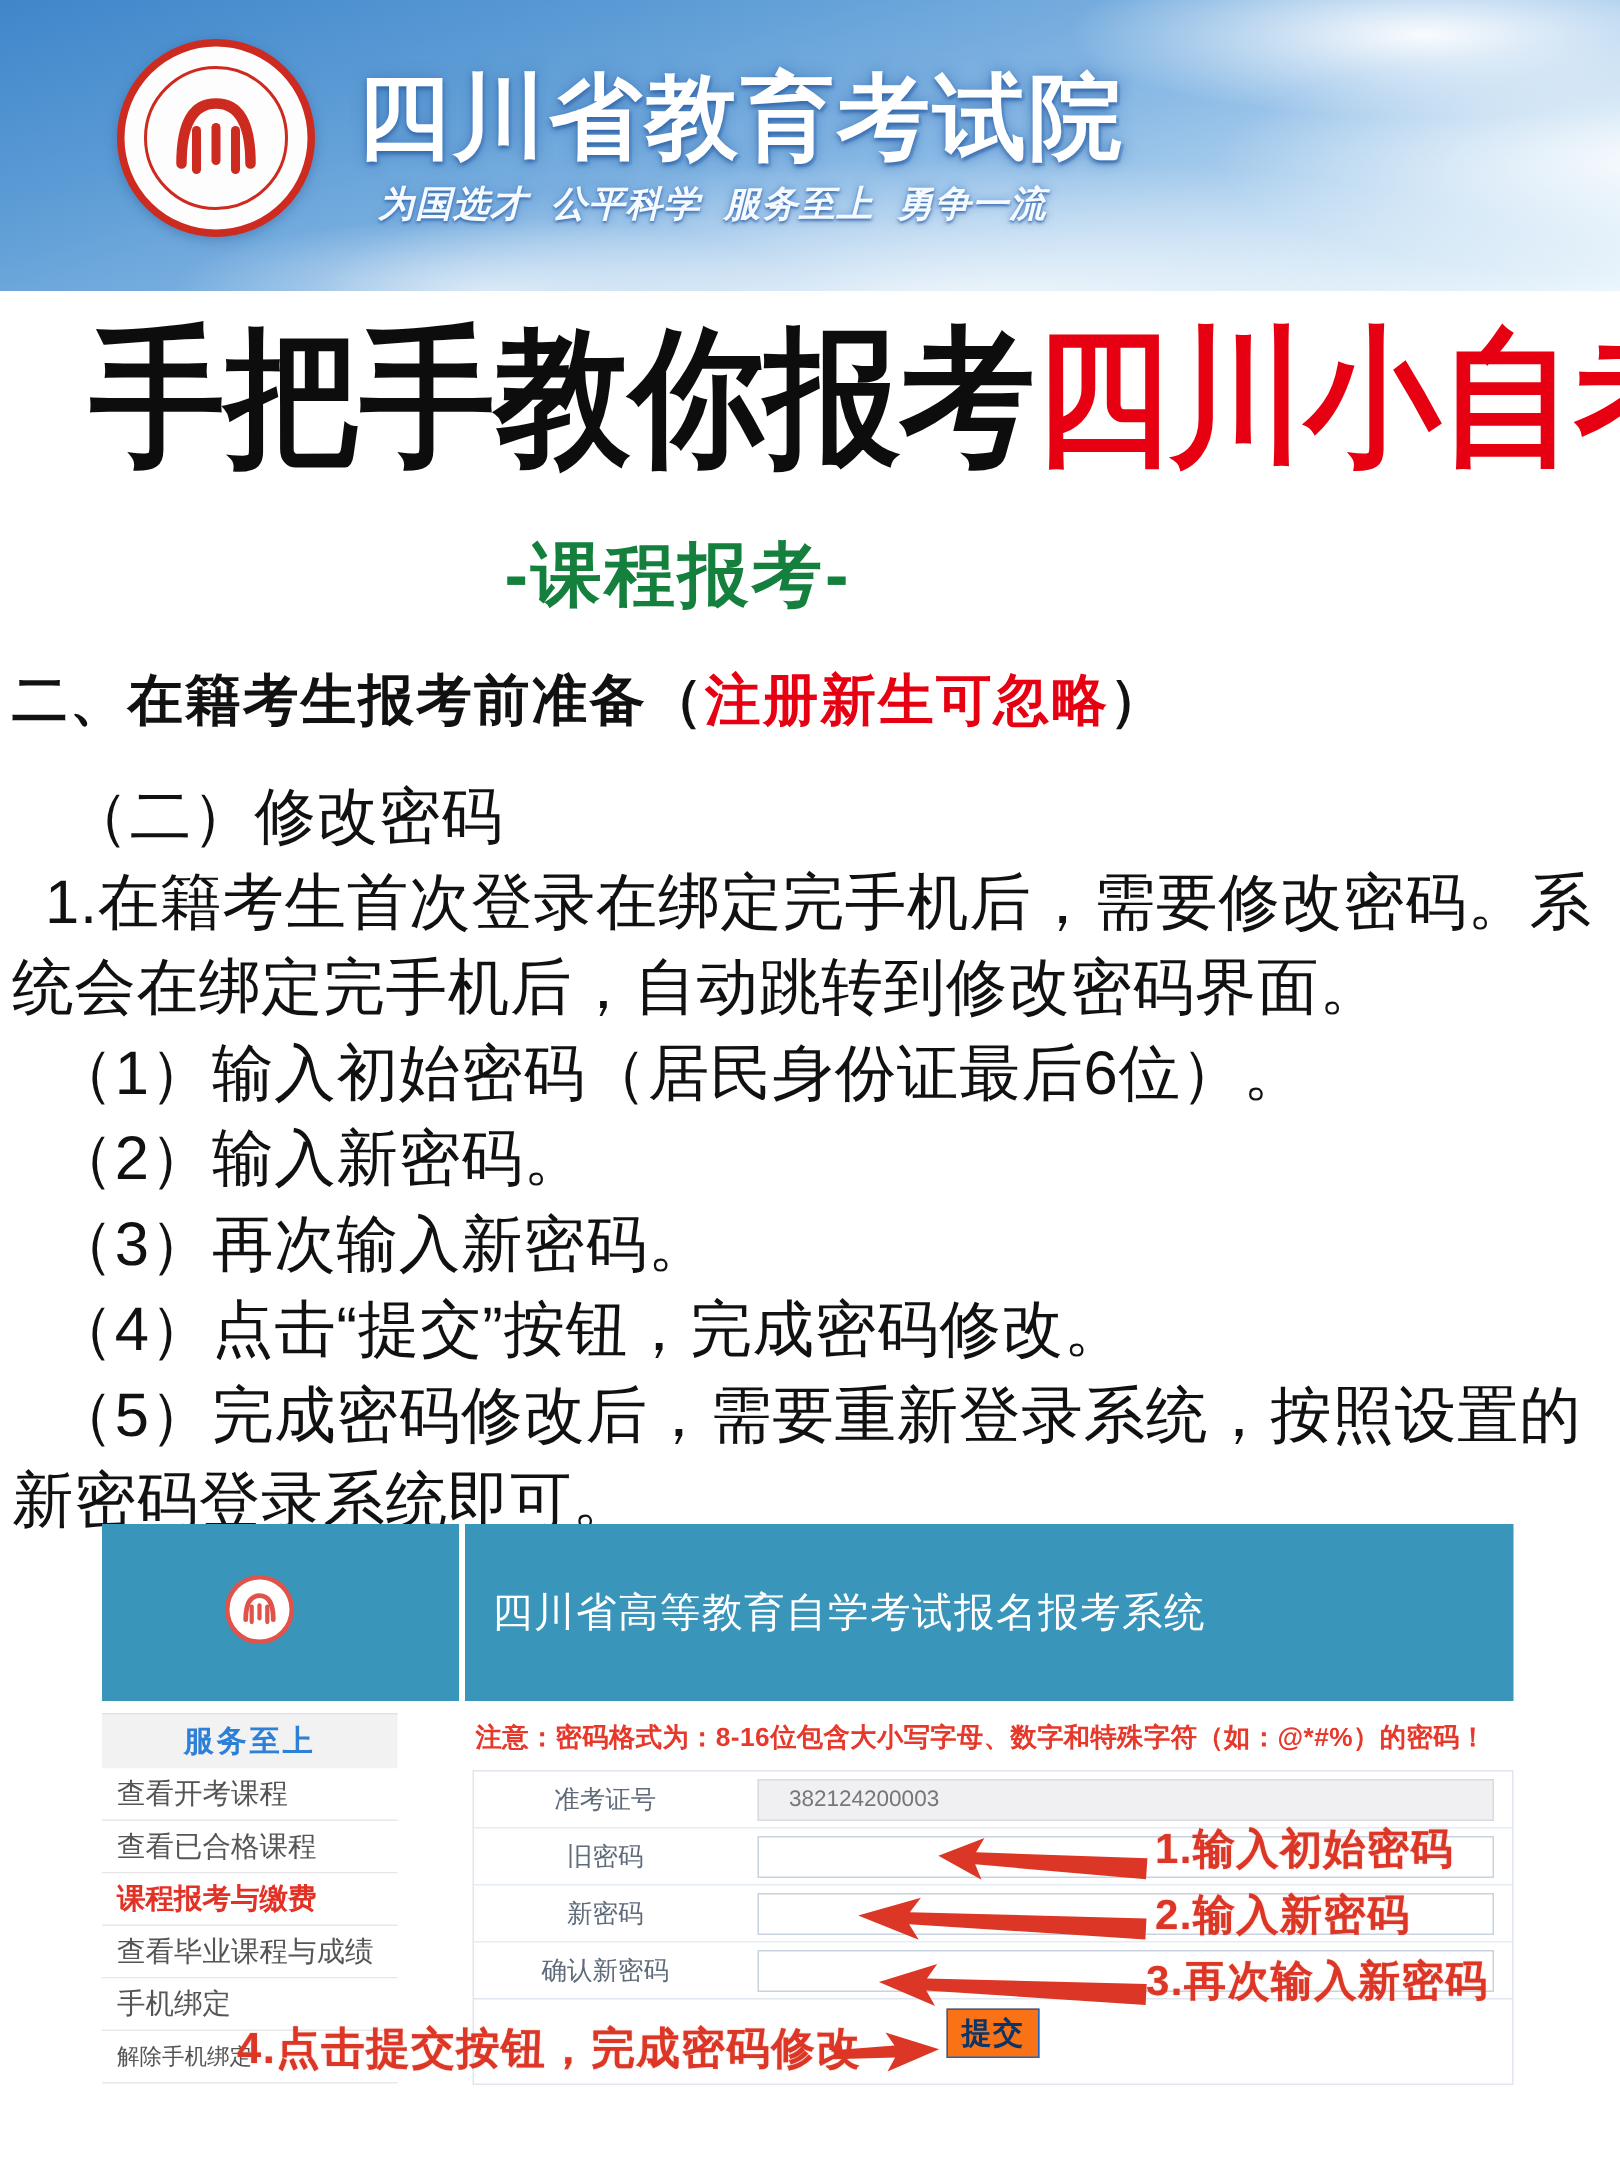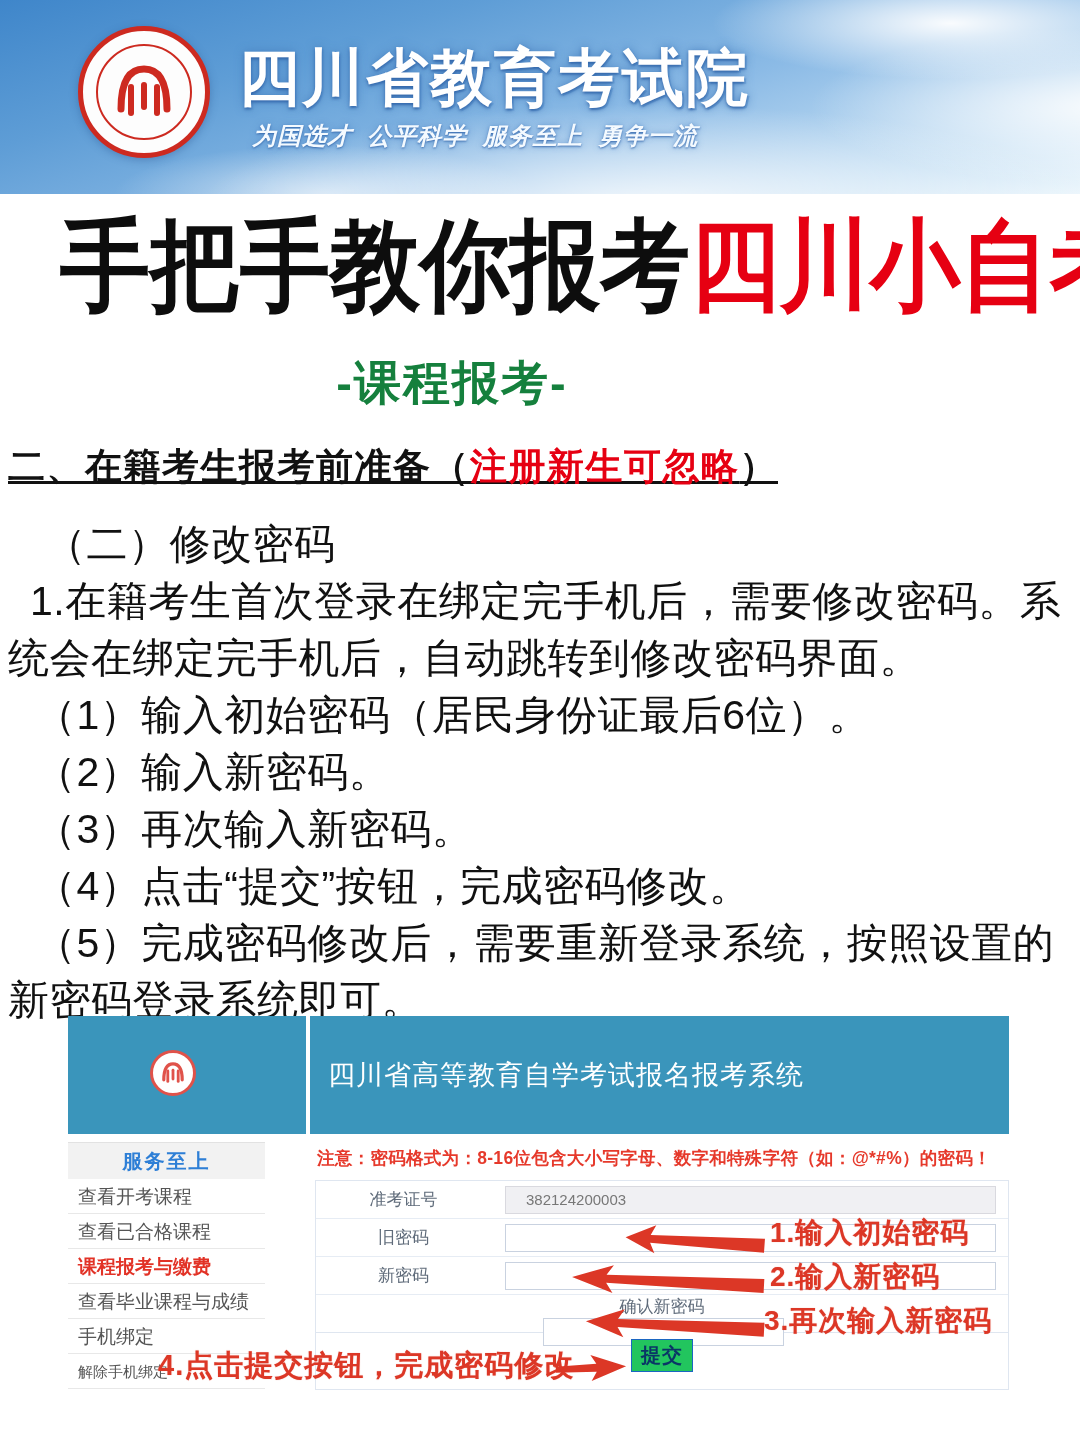--- a/index.html
+++ b/index.html
@@ -44,21 +44,21 @@
     font-size:100px; font-weight:900; line-height:118px; white-space:nowrap; color:#0d0d0d;
   }
   .hero-title .inner { display:inline-block; transform:scaleX(.9); transform-origin:center; letter-spacing:0; }
   .hero-title .red { color:#e60012; }
   .hero-subtitle {
     position:absolute; left:0; top:352px; width:904px; text-align:center;
     font-size:47px; font-weight:700; color:#15803d; letter-spacing:2px;
   }
   
   .content { position:absolute; left:8px; top:442px; width:1066px; }
-  .section-heading { font-size:37px; font-weight:700; letter-spacing:1.5px; line-height:50px; margin-bottom:24px;text-decoration:underline; }
+  .section-heading { font-size:37px; font-weight:700; letter-spacing:1.5px; line-height:50px; margin-bottom:24px; }
   .section-heading .red { color:#e60012; }
   .body-text p { font-size:41px; line-height:57px; letter-spacing:.5px; }
   .p-sub   { text-indent:37px; }
   .p-intro { text-indent:22px; }
   .p-step  { text-indent:27px; }
   
   .shot { position:absolute; left:68px; top:1016px; width:941px; height:380px; background:#fff; }
   .shot-header { position:absolute; left:0; top:0; width:941px; height:118px; background:#3a95bb; display:flex; }
   .shot-logo-cell { width:242px; border-right:4px solid #fff; position:relative; }
   .shot-logo {
@@ -86,21 +86,21 @@
   .form-label { width:175px; text-align:center; font-size:17px; color:#5f6b7a; }
   .form-value { flex:1; padding:0 12px 0 14px; }
   .form-value input {
     width:100%; height:28px; border:1px solid #c9d2e0; font-size:15px; padding:0 20px;
     color:#777; background:#fff; outline:none;
   }
   .form-value input.ro { background:#f0f0f3; border-color:#d9d9df; }
   .submit-row { height:56px; position:relative; }
   .submit-btn {
     position:absolute; left:315px; top:6px; height:33px; padding:0 9px;
-    background:#22c55e; color:#0a3566; font-size:20px; font-weight:700;
+    background:#f97316; color:#0a3566; font-size:20px; font-weight:700;
     border:1px solid #1b66c2; cursor:pointer; letter-spacing:1px;
   }
   
   .ann {
     position:absolute; color:#dc3726; font-weight:700; font-size:28px; letter-spacing:1px;
     white-space:nowrap; z-index:6; text-shadow:0 0 1px rgba(220,55,38,.45);
   }
   .ann4 { font-size:29px; }
   .arrow { position:absolute; z-index:5; }
 </style>
@@ -175,21 +175,21 @@
         <div class="form-value"><input class="ro" readonly="" value="382124200003" style=""></div>
       </div>
       <div class="form-row">
         <div class="form-label">旧密码</div>
         <div class="form-value"><input value="" style=""></div>
       </div>
       <div class="form-row">
         <div class="form-label">新密码</div>
         <div class="form-value"><input value="" style=""></div>
       </div>
-      <div class="form-row" style="border-bottom:1px solid #dfe6f0;flex-direction:column;">
+      <div class="form-row" style="border-bottom:1px solid #dfe6f0;">
         <div class="form-label">确认新密码</div>
         <div class="form-value"><input value="" style=""></div>
       </div>
       <div class="submit-row">
         <button class="submit-btn">提交</button>
       </div>
     </div>
   </div>
 </div>
 

